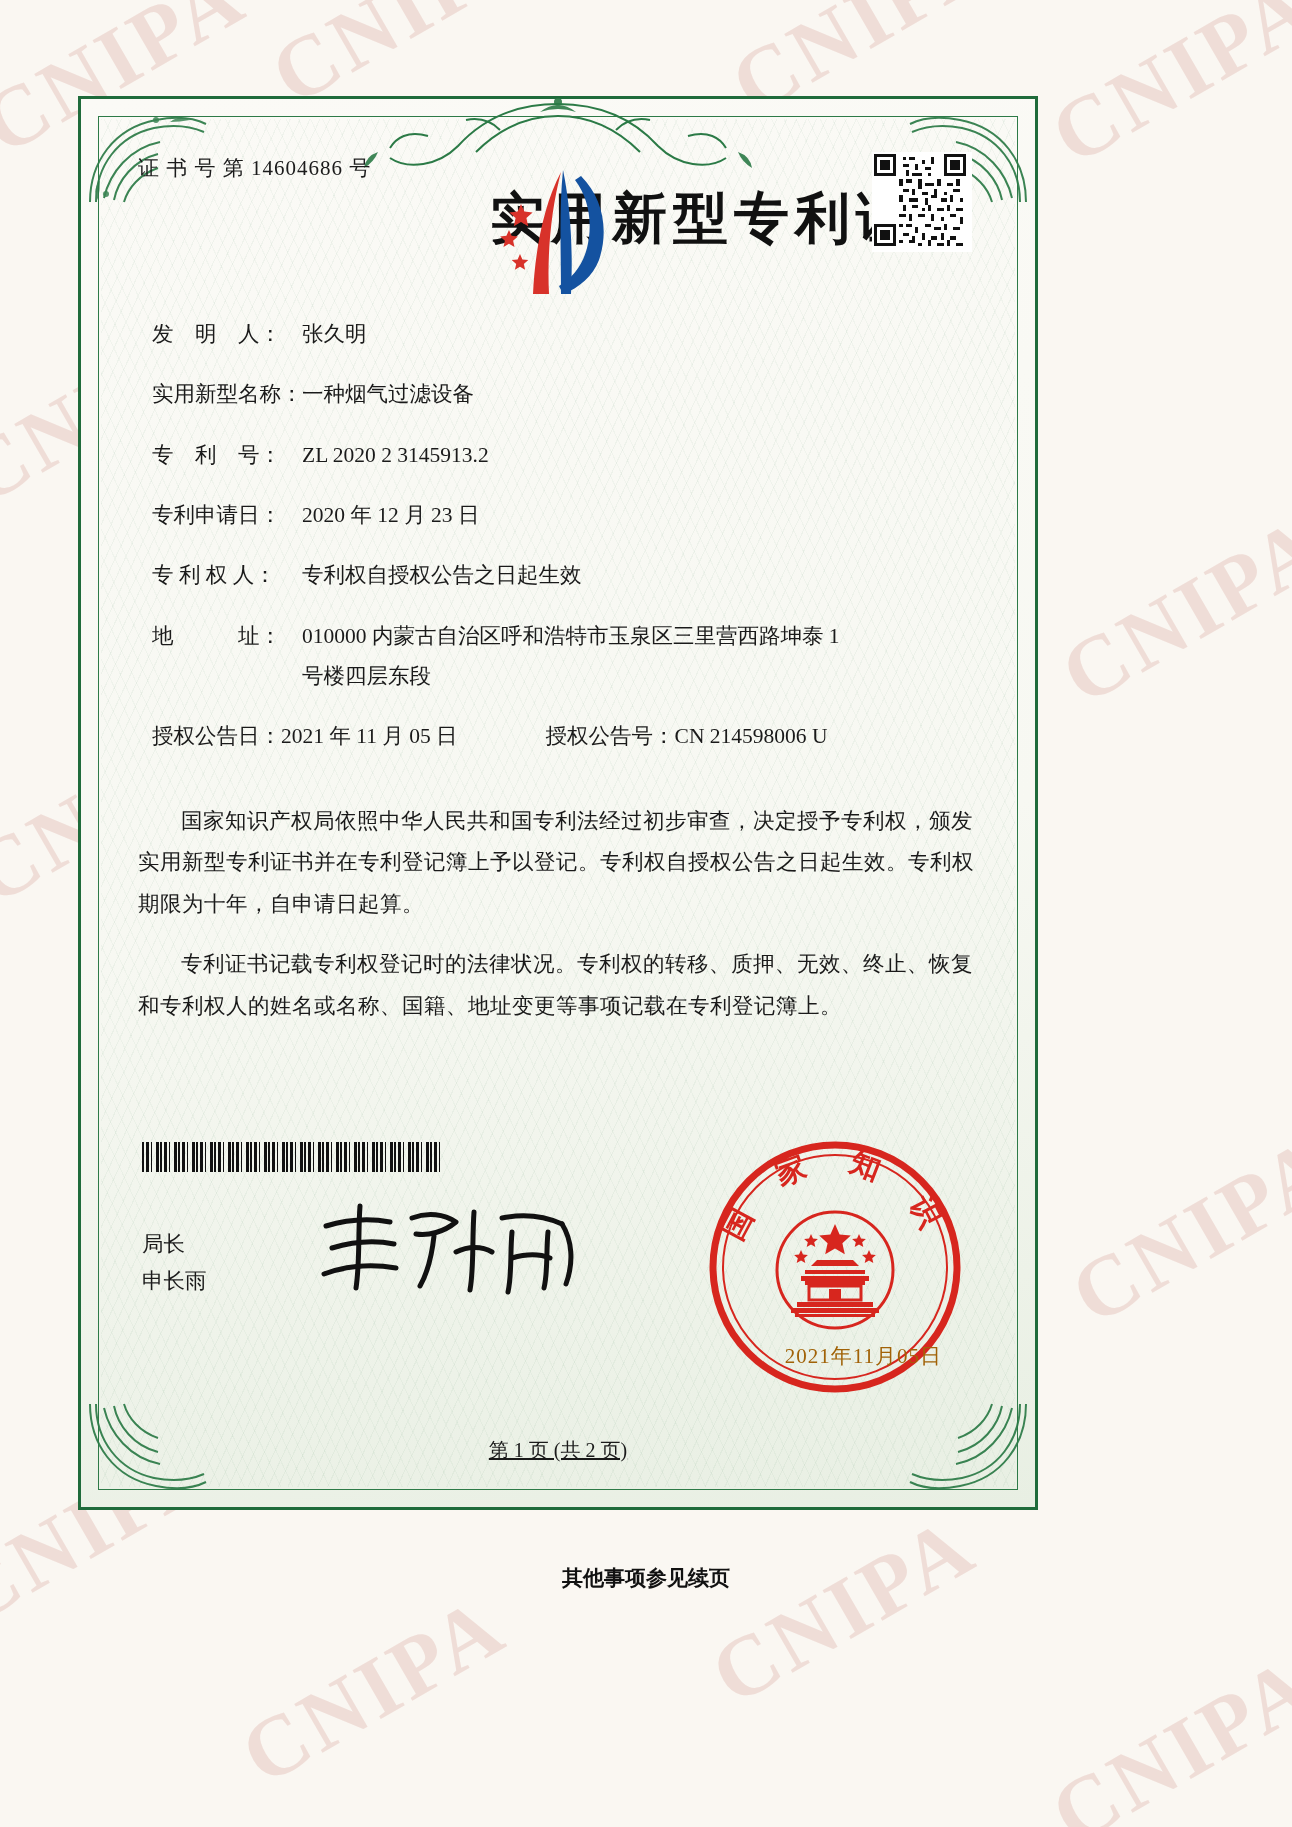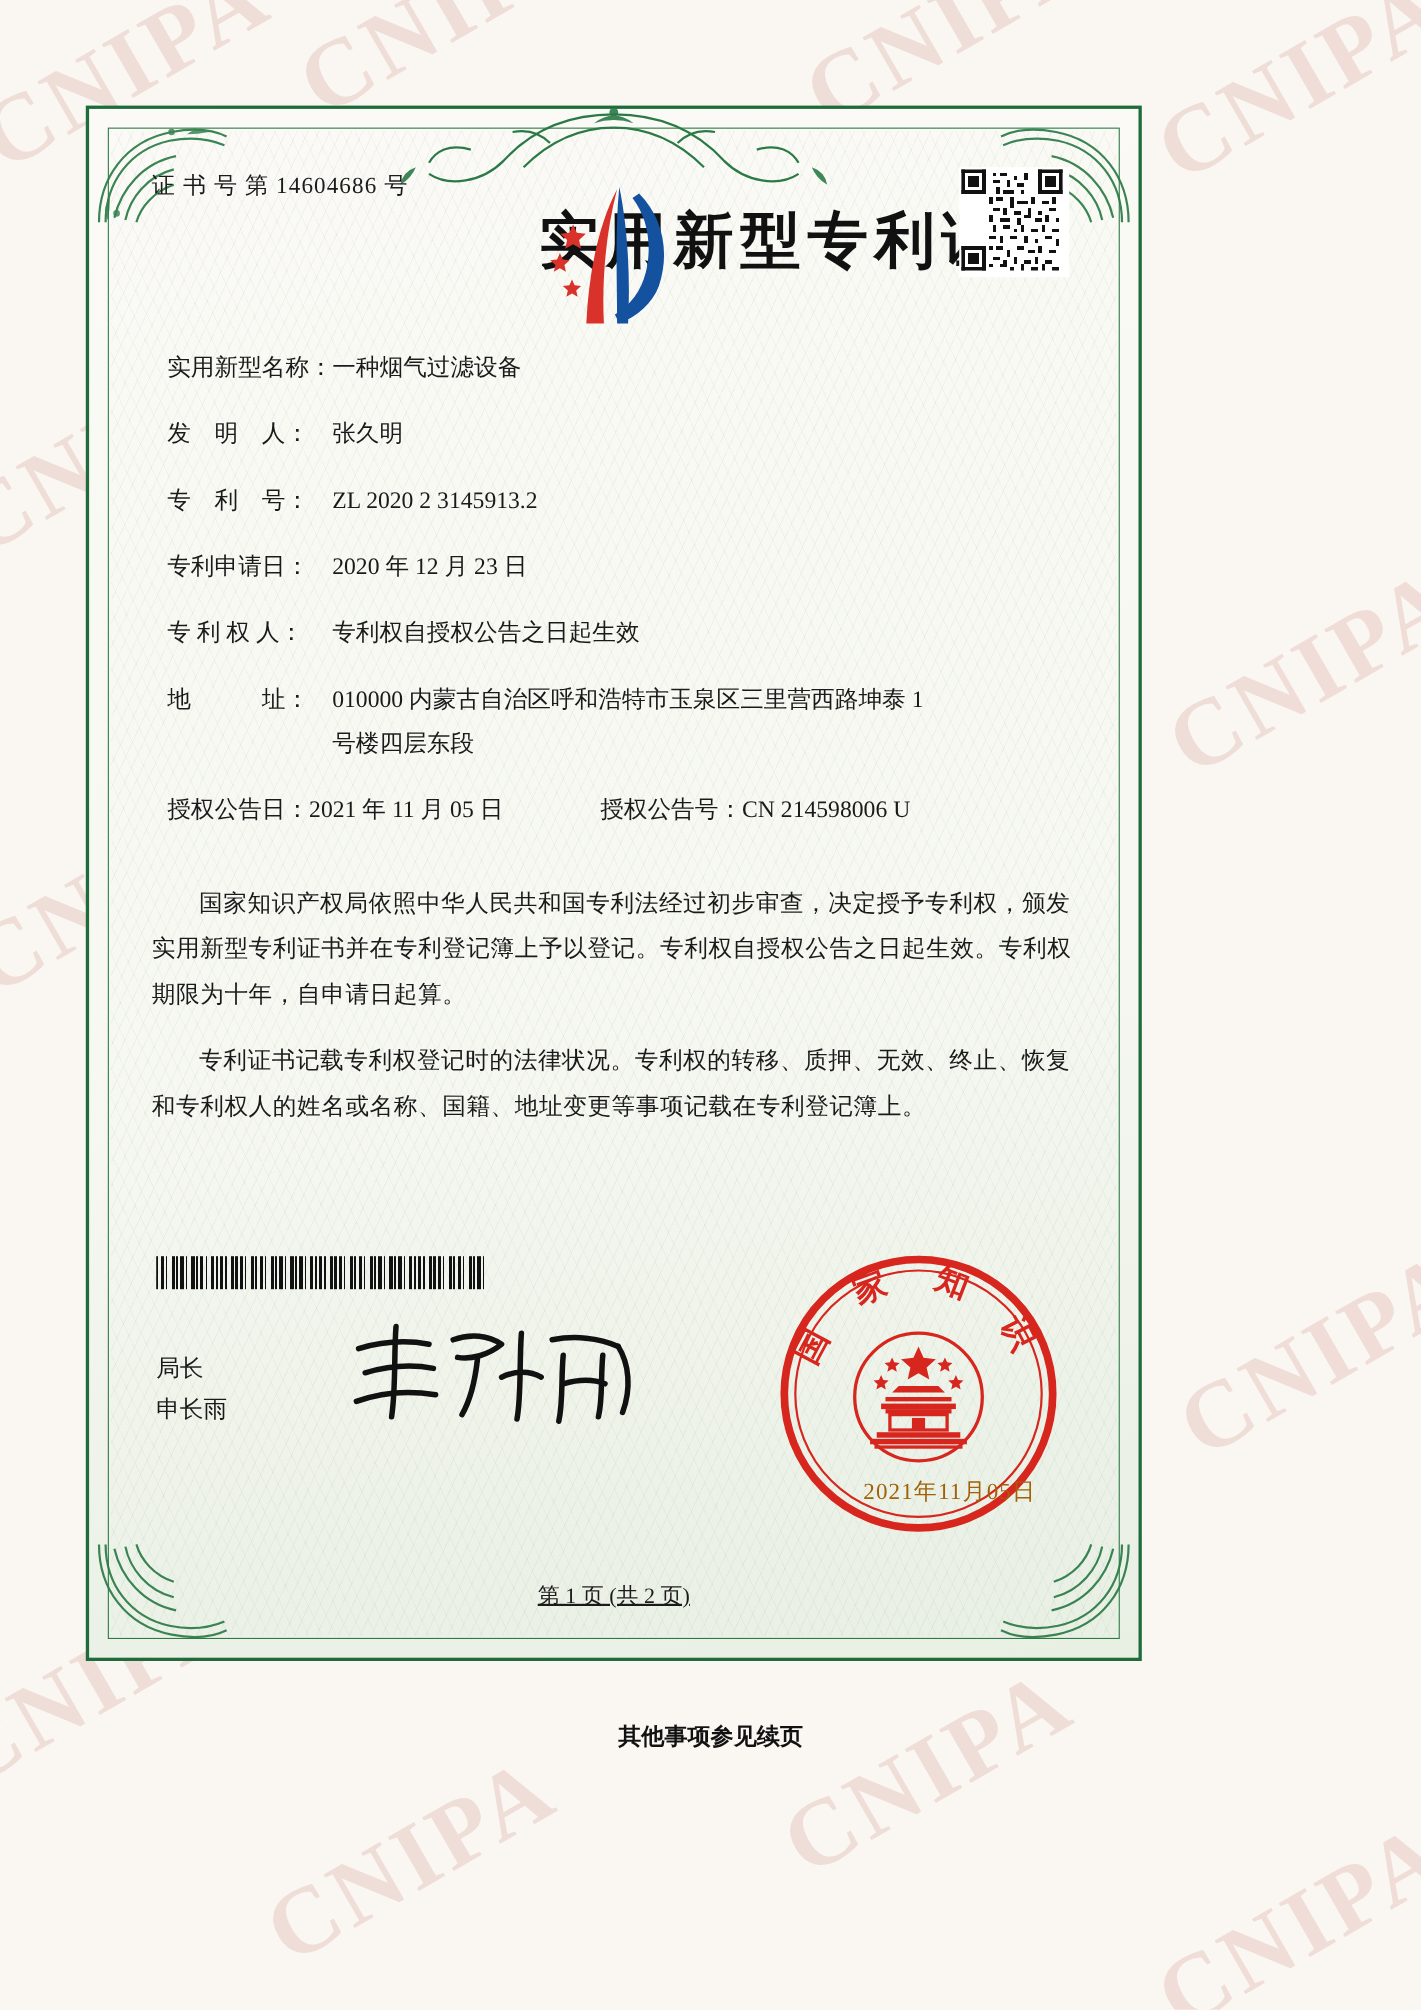--- a/index.html
+++ b/index.html
@@ -439,26 +439,26 @@
         <path d="M58 36 l3.4 7.6 8.2 .9 -6.2 5.6 1.8 8.1 -7.2 -4.2 -7.2 4.2 1.8 -8.1 -6.2 -5.6 8.2 -.9 z"></path>
         <path d="M46 62 l2.6 5.8 6.3 .7 -4.8 4.3 1.4 6.2 -5.5 -3.2 -5.5 3.2 1.4 -6.2 -4.8 -4.3 6.3 -.7 z"></path>
         <path d="M57 86 l2.4 5.4 5.9 .6 -4.5 4 1.3 5.8 -5.1 -3 -5.1 3 1.3 -5.8 -4.5 -4 5.9 -.6 z"></path>
       </g>
     </svg>
 
     <div class="main-title">实用新型专利证书</div>
 
     <div class="fields">
       <div class="field-row">
+        <div class="flabel">发　明　人：</div>
+        <div class="fvalue">张久明</div>
+      </div>
+      <div class="field-row">
         <div class="flabel">实用新型名称：</div>
         <div class="fvalue">一种烟气过滤设备</div>
-      </div>
-      <div class="field-row">
-        <div class="flabel">发　明　人：</div>
-        <div class="fvalue">张久明</div>
       </div>
       <div class="field-row">
         <div class="flabel">专　利　号：</div>
         <div class="fvalue mono-num">ZL 2020 2 3145913.2</div>
       </div>
       <div class="field-row">
         <div class="flabel">专利申请日：</div>
         <div class="fvalue">2020 年 12 月 23 日</div>
       </div>
       <div class="field-row">

